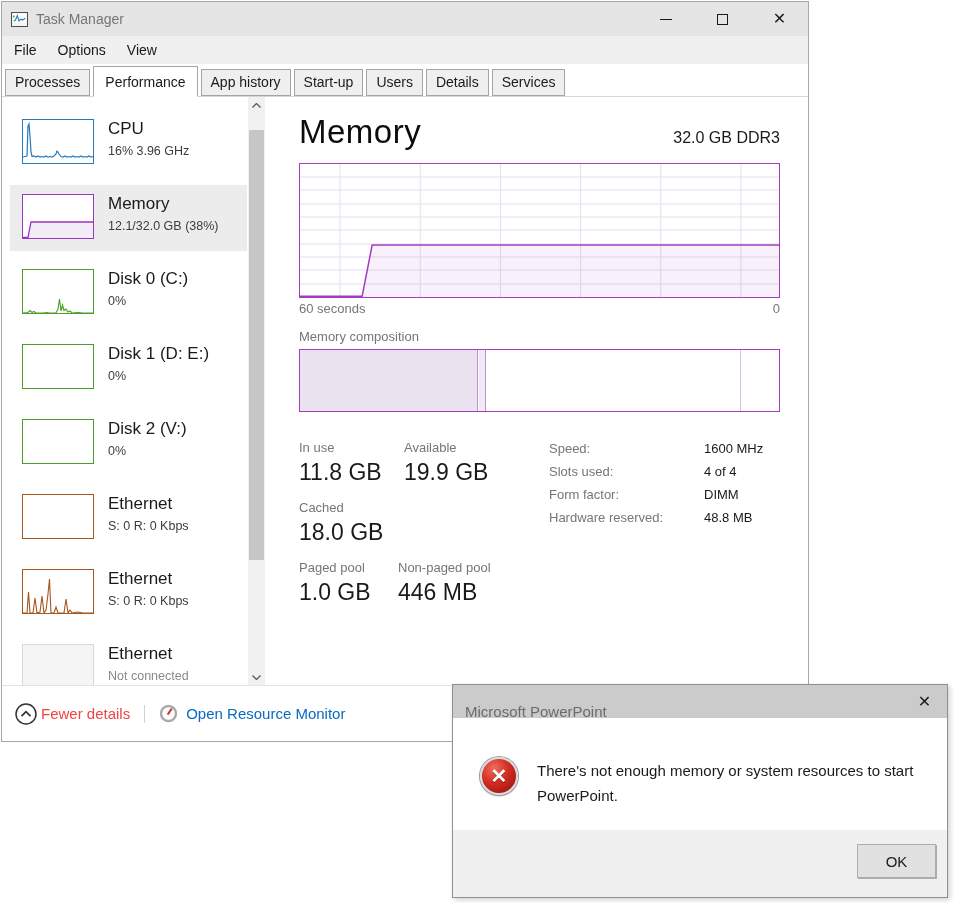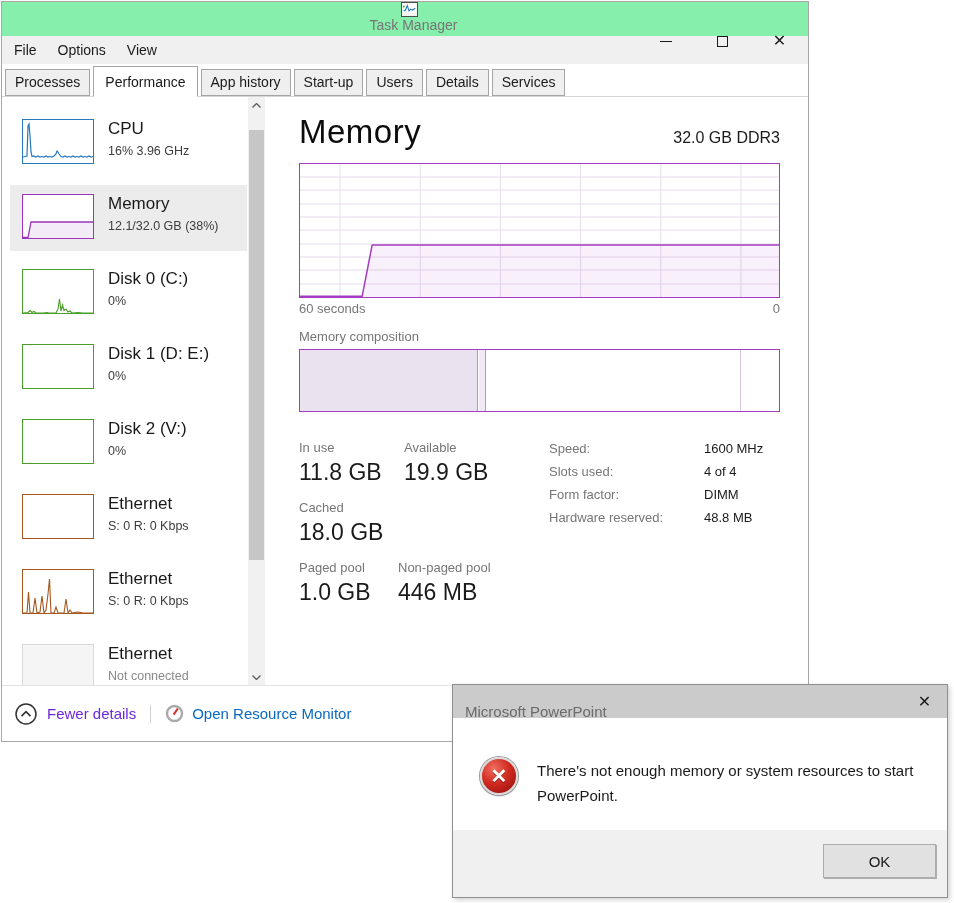--- a/index.html
+++ b/index.html
@@ -1,21 +1,21 @@
 <!DOCTYPE html>
 <html><head>
 <meta charset="utf-8">
 <style>
   * { margin:0; padding:0; box-sizing:border-box; }
   html,body { width:954px; height:903px; background:#ffffff; font-family:"Liberation Sans", sans-serif; overflow:hidden; }
   body { position:relative; }
 
   
   .tm-window { position:absolute; left:1px; top:1px; width:808px; height:741px; background:#fff; border:1px solid #a7a7a7; }
-  .tm-titlebar { height:34px; background:#86efac; display:flex; align-items:center; padding-left:9px;flex-direction:column; }
+  .tm-titlebar { height:34px; background:#e5e5e5; display:flex; align-items:center; padding-left:9px; }
   .tm-appicon { width:17px; height:15px; background:#f5f5f5; border:1px solid #4d4d4d; position:relative; flex:none; }
   .tm-appicon svg { position:absolute; inset:0; }
   .tm-title { color:#767676; font-size:14px; margin-left:8px; }
   .tm-controls { margin-left:auto; display:flex; height:100%; }
   .tm-ctrl { width:57px; height:100%; display:flex; align-items:center; justify-content:center; color:#1a1a1a; }
   .glyph-min { width:12px; height:1px; background:#1a1a1a; }
   .glyph-max { width:11px; height:11px; border:1px solid #1a1a1a; }
   .glyph-close { font-size:16px; line-height:1; color:#1a1a1a; }
 
   .tm-menubar { height:28px; background:#f0f0f0; display:flex; align-items:center; padding-left:12px; gap:21px; }
@@ -67,37 +67,37 @@
   .stats-left { width:250px; flex:none; }
   .stat-row { display:flex; margin-bottom:14px; }
   .stat .lbl { font-size:13px; color:#767676; margin-bottom:4px; }
   .stat .val { font-size:23px; color:#1a1a1a; white-space:nowrap; }
   .stats-right { display:grid; grid-template-columns:155px auto; row-gap:8px; font-size:13px; align-content:start; margin-top:1px; }
   .stats-right .lbl { color:#767676; }
   .stats-right .val { color:#1a1a1a; }
 
   
   .tm-footer { position:absolute; left:0; right:0; bottom:0; height:56px; border-top:1px solid #e3e3e3; background:#fff; display:flex; align-items:center; padding-left:13px; }
-  .fewer { display:flex; align-items:center; gap:10px; font-size:15px; color:#6d28d9; }
+  .fewer { display:flex; align-items:center; gap:4px; font-size:15px; color:#ef4444; }
   .vdiv { width:1px; height:18px; background:#d0d0d0; margin:0 14px; }
   .resmon { display:flex; align-items:center; gap:8px; font-size:15px; color:#0969c3; }
 
   
   .dialog { position:absolute; left:452px; top:684px; width:496px; height:214px; background:#fff; border:1px solid #8f8f8f; box-shadow:2px 2px 5px rgba(0,0,0,0.18); }
   .dlg-titlebar { height:33px; background:#cbcbcb; display:flex; align-items:center; padding-left:12px; }
   .dlg-title { font-size:15px; color:#6b6b6b;margin-top:20px; }
   .dlg-close { margin-left:auto; width:45px; height:100%; display:flex; align-items:center; justify-content:center; font-size:16px; color:#1a1a1a; }
   .dlg-body { display:flex; padding:39px 20px 0 27px; }
   .err-icon { width:38px; height:38px; border-radius:50%; flex:none; position:relative;
               background:radial-gradient(circle at 35% 28%, #ef6e60 0%, #d32b22 45%, #8d0e0c 100%);
               border:2px solid #d9d9d9; box-shadow:0 0 0 1px #9a9a9a, 0 1px 2px rgba(0,0,0,0.35); }
   .err-x { position:absolute; inset:0; display:flex; align-items:center; justify-content:center; color:#fff; font-size:20px; font-weight:bold; text-shadow:0 1px 1px rgba(0,0,0,0.4); }
   .dlg-msg { margin-left:19px; margin-top:1px; font-size:15px; line-height:25px; color:#1a1a1a; max-width:405px; }
   .dlg-footer { position:absolute; left:0; right:0; bottom:0; height:67px; background:#f0f0f0; }
-  .ok-btn { position:absolute; right:11px; top:14px; width:113px; height:34px; background:#e1e1e1; border:1px solid #acacac; box-shadow:1px 1px 0 rgba(0,0,0,0.28); font-size:15px; color:#1a1a1a; font-family:"Liberation Sans", sans-serif; display:flex; align-items:center; justify-content:center; }
+  .ok-btn { position:absolute; right:11px; top:14px; width:79px; height:34px; background:#e1e1e1; border:1px solid #acacac; box-shadow:1px 1px 0 rgba(0,0,0,0.28); font-size:15px; color:#1a1a1a; font-family:"Liberation Sans", sans-serif; display:flex; align-items:center; justify-content:center; }
 </style>
 </head>
 <body>
 
 <div class="tm-window">
 
   <div class="tm-titlebar">
     <span class="tm-appicon">
       <svg viewBox="0 0 17 15">
           <rect x="1" y="1" width="15" height="10" fill="#fdfdfd" stroke="none"></rect>

